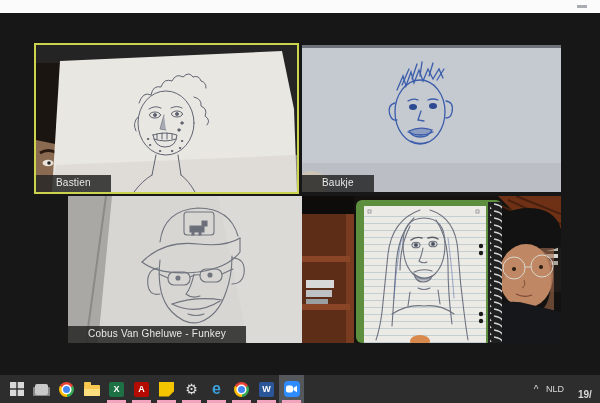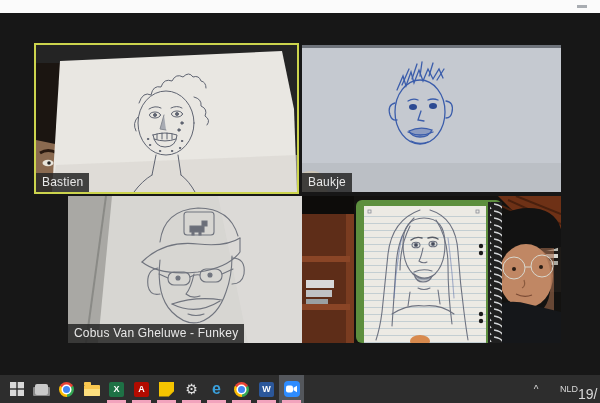--- a/index.html
+++ b/index.html
@@ -11,21 +11,21 @@
   
   .gallery{position:absolute;left:0;top:13px;width:600px;height:362px;background:var(--desktop-bg,#171717);}
   .tile{position:absolute;overflow:hidden;background:#202020;}
   .tile svg{display:block;width:100%;height:100%;}
   .tile.active{outline:2px solid var(--active-speaker-border,#ccd44d);}
   #tile-1{left:36px;top:32px;width:261px;height:147px;}
   #tile-2{left:302px;top:32px;width:259px;height:147px;}
   #tile-3{left:36px;top:183px;width:261px;height:147px;margin-left:32px;}
   #tile-4{left:302px;top:183px;width:259px;height:147px;}
   .name-tag{position:absolute;left:0;bottom:0;background:rgba(38,38,38,.85);color:#e8e8e8;
-    font-size:12px;line-height:1;padding:3px 6px 4px;letter-spacing:.2px;white-space:nowrap;}
+    font-size:10px;line-height:1;padding:3px 20px 4px;letter-spacing:.2px;white-space:nowrap;}
   
   .taskbar{position:absolute;left:0;bottom:0;width:600px;height:28px;
     background:var(--taskbar-bg,#2d2d2d);display:flex;align-items:center;}
   .tb-btn{position:relative;width:25px;height:28px;display:flex;align-items:center;
     justify-content:center;background:none;border:none;padding:0;cursor:pointer;}
   .tb-btn.running::after{content:"";position:absolute;left:3px;right:3px;bottom:0;height:3px;
     background:var(--running-underline,#f2a3bd);}
   .tb-btn.active{background:#54575c;}
   .tb-btn:first-child{margin-left:4px;}
   .sq{width:15px;height:15px;border-radius:2px;display:flex;align-items:center;
@@ -47,22 +47,22 @@
   .sticky-shape{width:15px;height:15px;background:#f5c400;position:relative;
     clip-path:polygon(0 0,100% 0,100% 65%,65% 100%,0 100%);}
   .sticky-shape::after{content:"";position:absolute;right:0;bottom:0;width:6px;height:6px;
     background:#c79a00;clip-path:polygon(0 100%,100% 0,100% 100%);}
   .gear-glyph{color:#e0e0e0;font-size:14px;line-height:1;}
   .edge-glyph{color:#3aa0dc;font-size:16px;font-weight:bold;line-height:1;}
   .zoom-sq{width:16px;height:16px;border-radius:4px;background:#2d8cff;display:flex;
     align-items:center;justify-content:center;}
   .tray{margin-left:auto;display:flex;align-items:center;color:#d8d8d8;height:28px;}
   .tray-chevron{font-size:10px;width:20px;text-align:center;cursor:pointer;}
-  .tray-lang{font-size:9px;width:32px;text-align:right;cursor:pointer;}
-  .tray-clock{font-size:14px;width:22px;position:relative;top:5px;cursor:pointer;}
+  .tray-lang{font-size:9px;width:32px;text-align:left;cursor:pointer;}
+  .tray-clock{font-size:10px;width:22px;position:relative;top:5px;cursor:pointer;font-weight:bold;}
 </style>
 </head>
 <body>
 
 <div class="screen">
 
   <div class="titlebar">
     <div class="minimize-dash"></div>
   </div>
 

